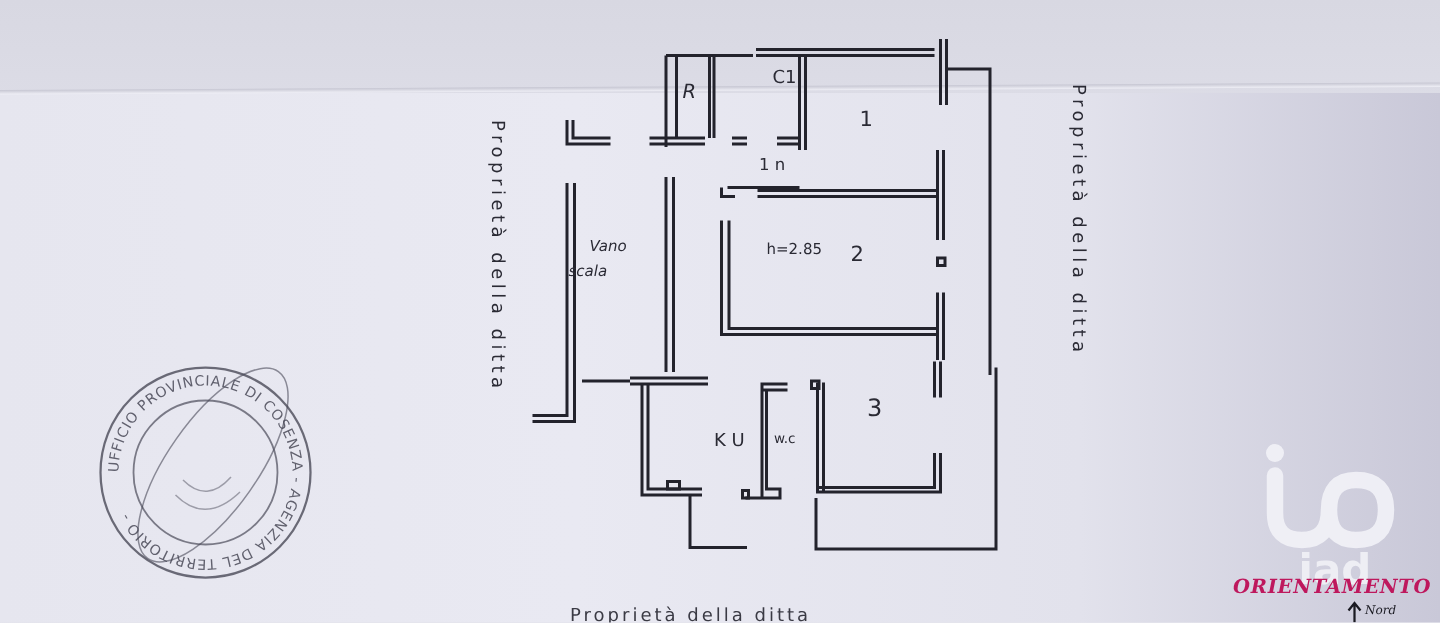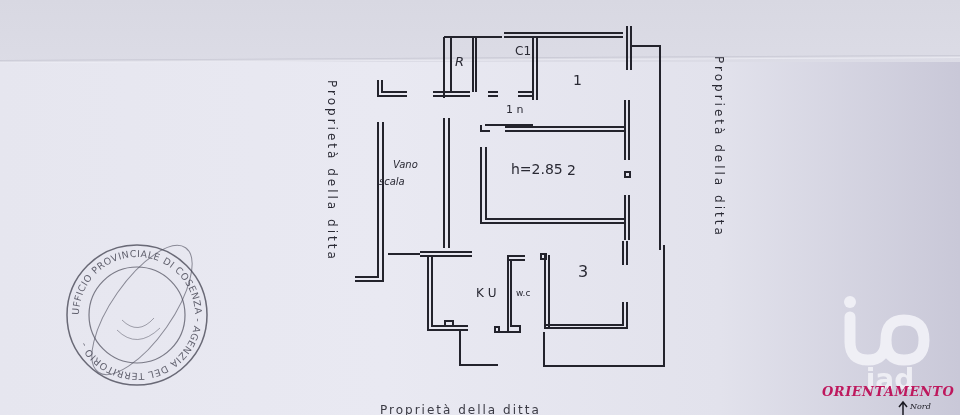--- a/index.html
+++ b/index.html
@@ -59,21 +59,21 @@
 
     <path d="M544 328 L627 328 L627 302 M544 325 L623 325 L623 302"></path>
     <path d="M623 241 L623 265 M627 241 L627 265"></path>
     <path d="M544 332 L544 366 L664 366 L664 245"></path>
   </g>
 </svg>
 
 <div class="hand" style="left:573px;top:72px;font-size:14px;">1</div>
 <div class="hand" style="left:567px;top:162px;font-size:14px;">2</div>
 <div class="hand" style="left:578px;top:262px;font-size:16px;">3</div>
-<div class="hand" style="left:511px;top:161px;font-size:14px;">h=2.85</div>
+<div class="hand" style="left:511px;top:161px;font-size:10px;">h=2.85</div>
 <div class="hand" style="left:393px;top:159px;font-size:10px;font-style:italic;">Vano</div>
 <div class="hand" style="left:379px;top:176px;font-size:10px;font-style:italic;">scala</div>
 <div class="hand" style="left:476px;top:286px;font-size:12px;">K U</div>
 <div class="hand" style="left:516px;top:288px;font-size:9px;">w.c</div>
 <div class="hand" style="left:455px;top:54px;font-size:13px;font-style:italic;">R</div>
 <div class="hand" style="left:515px;top:44px;font-size:12px;">C1</div>
 <div class="hand" style="left:506px;top:103px;font-size:11px;">1 n</div>
 <div class="hand vert" style="left:325px;top:80px;height:215px;">Proprietà della ditta</div>
 <div class="hand vert" style="left:712px;top:56px;height:215px;">Proprietà della ditta</div>
 <div class="bottom-text">Proprietà della ditta</div>

